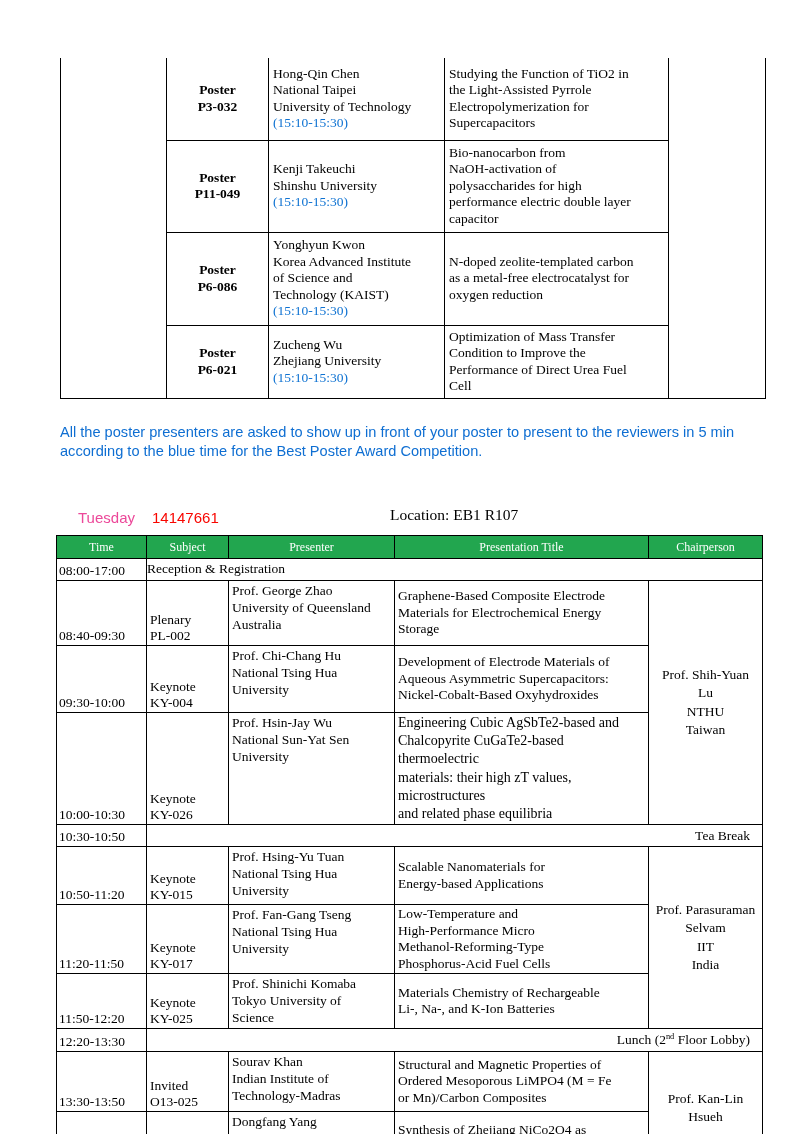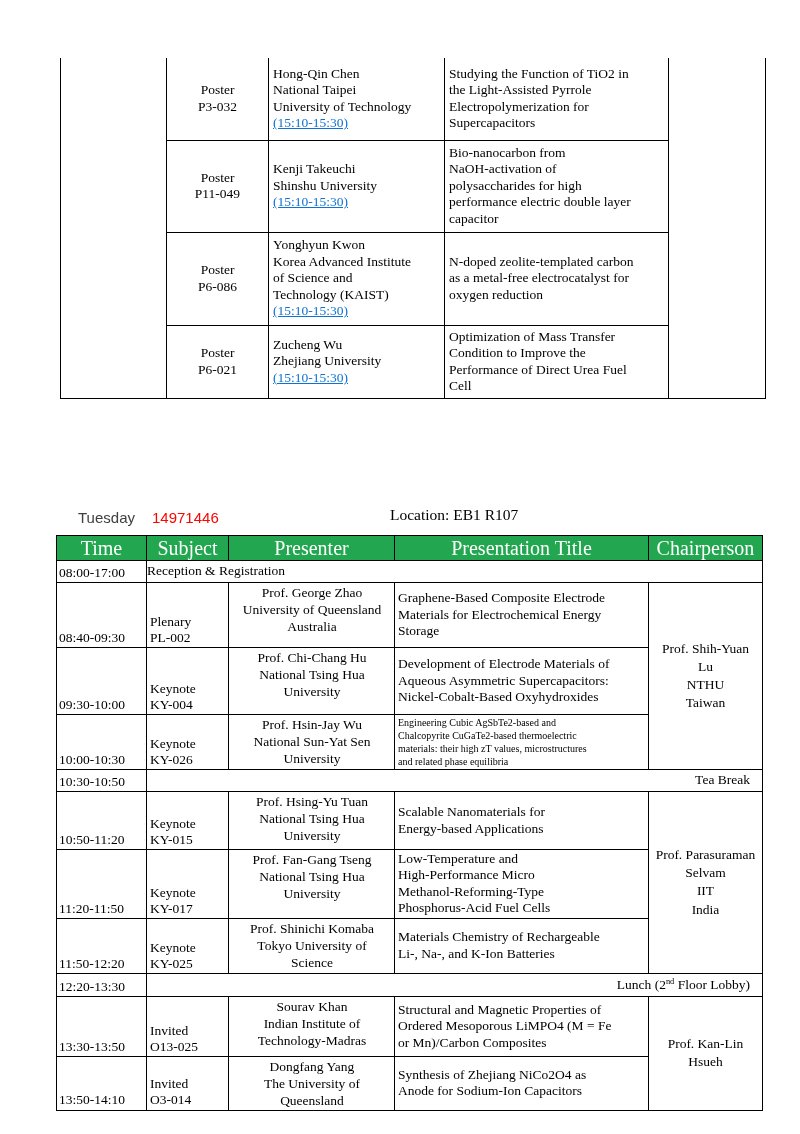--- a/index.html
+++ b/index.html
@@ -5,46 +5,46 @@
   html,body{margin:0;padding:0;background:#ffffff;}
   .page{position:relative;width:800px;height:1134px;background:#ffffff;overflow:hidden;
         font-family:"Liberation Serif","DejaVu Serif",serif;color:#000;}
   table{border-collapse:collapse;table-layout:fixed;}
   td,th{border:1.5px solid #000;overflow:hidden;}
   .pre{white-space:pre-line;}
 
   
   .poster-table{position:absolute;left:60px;top:58px;width:705px;font-size:13.5px;line-height:1.22;}
   .poster-table tr:first-child td{border-top:none;}
-  .pt-code{text-align:center;vertical-align:middle;padding:1px 2px;}
+  .pt-code{text-align:center;vertical-align:middle;padding:1px 2px;font-weight:bold;}
   .pt-presenter{vertical-align:middle;text-align:left;padding:1px 4px;margin-left:40px;}
   .pt-title{vertical-align:middle;text-align:left;padding:1px 4px;}
-  .blue-time{display:block;color:#0e72d2;text-decoration:underline;}
+  .blue-time{display:block;color:#0e72d2;}
 
   
   .note{position:absolute;left:60px;top:423px;width:708px;
         font-family:"Liberation Sans","DejaVu Sans",sans-serif;
         font-size:14.6px;line-height:1.32;color:#0e6ed2;}
 
   
-  .day-label{position:absolute;left:78px;top:509px;color:#404040;
+  .day-label{position:absolute;left:78px;top:509px;color:#ec4899;
              font-family:"Liberation Sans","DejaVu Sans",sans-serif;font-size:15px;}
   .date-label{position:absolute;left:152px;top:509px;color:#f80600;
               font-family:"Liberation Sans","DejaVu Sans",sans-serif;font-size:15px;}
   .loc-label{position:absolute;left:390px;top:506px;font-size:15.5px;color:#000;}
 
   
   .schedule-table{position:absolute;left:56px;top:535px;width:706px;font-size:13.5px;line-height:1.2;}
   .schedule-table th{background:#22a64f;color:#ffffff;font-weight:normal;
-                     font-size:20px;text-align:center;vertical-align:middle;padding:0;}
+                     font-size:12px;text-align:center;vertical-align:middle;padding:0;}
   .t-time{vertical-align:bottom;text-align:left;padding:0 2px 1px 2px;}
   .t-subject{vertical-align:bottom;text-align:left;padding:0 2px 1px 3px;}
-  .t-presenter{vertical-align:top;text-align:center;padding:2px 2px 0 3px;line-height:1.25;}
+  .t-presenter{vertical-align:top;text-align:left;padding:2px 2px 0 3px;line-height:1.25;}
   .t-title{vertical-align:middle;text-align:left;padding:1px 3px;line-height:1.22;}
-  .t-title.small{font-size:10px;line-height:1.3;margin-left:24px;}
+  .t-title.small{font-size:14px;line-height:1.3;margin-left:24px;}
   .t-chair{vertical-align:middle;text-align:center;line-height:1.35;padding:1px 2px;}
   .t-span-left{vertical-align:middle;text-align:left;padding:0 0;}
   .t-span-center{vertical-align:middle;text-align:right;padding:0 12px;}
   sup{font-size:0.62em;vertical-align:super;line-height:0;}
 </style>
 </head>
 <body>
 
 <div class="page">
 
@@ -110,23 +110,24 @@
         <span class="blue-time">(15:10-15:30)</span>
       </td>
       <td class="pt-title pre">Optimization of Mass Transfer
 Condition to Improve the
 Performance of Direct Urea Fuel
 Cell</td>
     </tr>
   </tbody>
     </table>
 
+  <div class="note">All the poster presenters are asked to show up in front of your poster to present to the reviewers in 5 min according to the blue time for the Best Poster Award Competition.</div>
 
   <div class="day-label">Tuesday</div>
-  <div class="date-label">14971446</div>
+  <div class="date-label">14147661</div>
   <div class="loc-label">Location: EB1 R107</div>
 
   <table class="schedule-table">
     <colgroup>
         <col style="width:90px">
         <col style="width:82px">
         <col style="width:166px">
         <col style="width:254px">
         <col style="width:114px">
       </colgroup>

